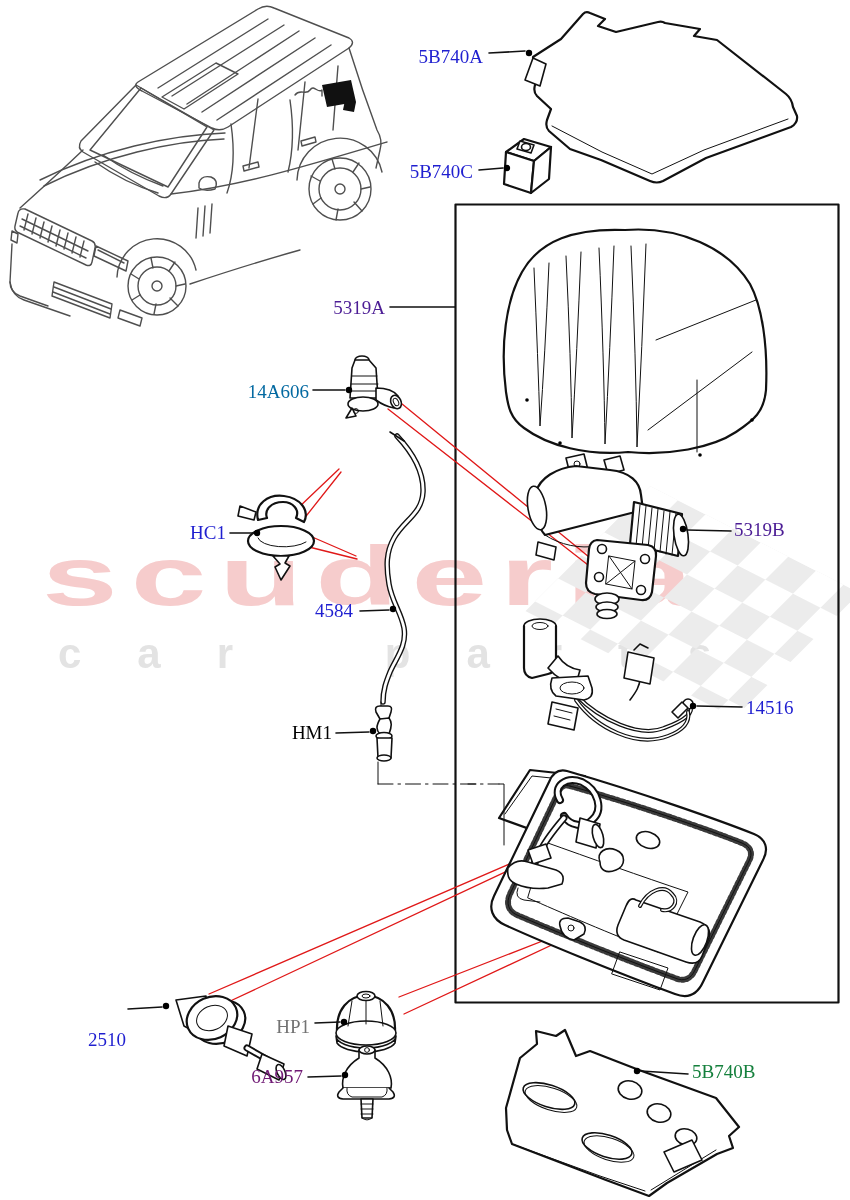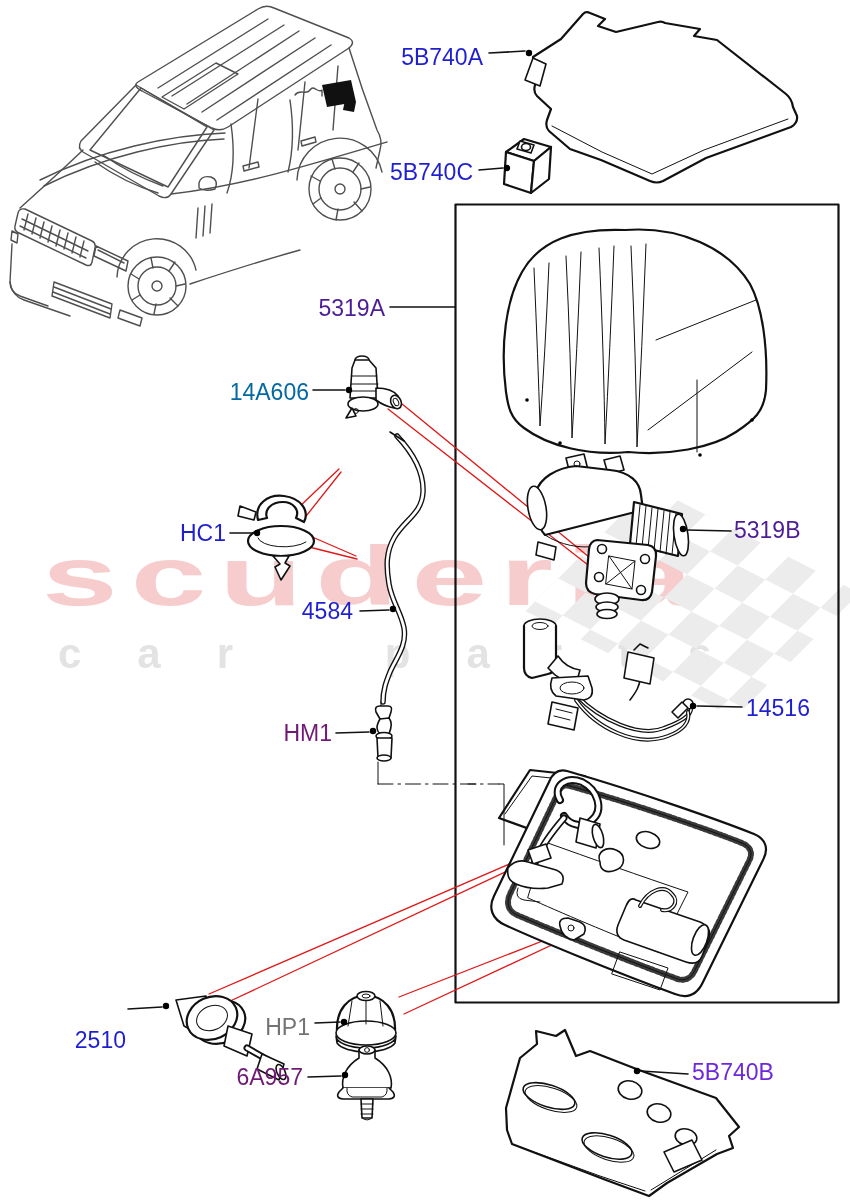--- a/index.html
+++ b/index.html
@@ -20,21 +20,21 @@
   #art .w{fill:#fff;}
   #art .k{fill:#111;stroke:none;}
   #art .b{stroke-width:2.2;}
   #art .t{stroke-width:1;}
   #art .core{stroke:#fff;}
   #art .red{stroke:#e01818;stroke-width:1.3;}
   #art .gray{stroke:#4f4f4f;stroke-width:1.4;}
   #art .dot{fill:#000;stroke:none;}
   #art .gasket{stroke:#3a3a3a;stroke-width:6;stroke-dasharray:2.6 2.8;}
   
-  .lbl{position:absolute;z-index:3;font-size:23px;line-height:22px;white-space:nowrap;cursor:pointer;}
+  .lbl{position:absolute;z-index:3;font-size:19px;line-height:22px;white-space:nowrap;cursor:pointer;font-family:Liberation Serif, serif;}
   .lbl.r{width:105px;text-align:right;}
 </style>
 </head>
 <body>
 
 <div id="stage">
 
   <div class="wm1" style="color: rgb(246, 204, 204);">scuderia</div>
   <div class="wm2" style="color: rgb(227, 227, 227);">car parts</div>
   <div class="checker"></div>
@@ -372,20 +372,20 @@
         <circle class="dot" cx="637" cy="1071" r="3.2"></circle>
     </g>
   </svg>
 
   <div class="lbl r" style="left: 378px; top: 46px; color: rgb(31, 31, 208);">5B740A</div>
   <div class="lbl r" style="left: 368px; top: 161px; color: rgb(31, 31, 208);">5B740C</div>
   <div class="lbl r" style="left: 280px; top: 297px; color: #4c1d95;">5319A</div>
   <div class="lbl r" style="left: 204px; top: 381px; color: #0369a1;">14A606</div>
   <div class="lbl r" style="left: 121px; top: 522px; color: rgb(31, 31, 208);">HC1</div>
   <div class="lbl r" style="left: 248px; top: 600px; color: rgb(31, 31, 208);">4584</div>
-  <div class="lbl r" style="left: 227px; top: 722px; color: #701a75;">HM1</div>
+  <div class="lbl r" style="left: 227px; top: 722px; color: #000000;">HM1</div>
   <div class="lbl" style="left: 734px; top: 519px; color: #4c1d95;">5319B</div>
   <div class="lbl" style="left: 746px; top: 697px; color: rgb(31, 31, 208);">14516</div>
   <div class="lbl r" style="left: 21px; top: 1001px; color: rgb(31, 31, 208); margin-top: 28px;">2510</div>
   <div class="lbl r" style="left: 205px; top: 1016px; color: #737373;">HP1</div>
   <div class="lbl r" style="left: 198px; top: 1066px; color: #701a75;">6A957</div>
-  <div class="lbl" style="left: 692px; top: 1061px; color: #6d28d9;">5B740B</div>
+  <div class="lbl" style="left: 692px; top: 1061px; color: #15803d;">5B740B</div>
 </div>
 
 </body></html>

